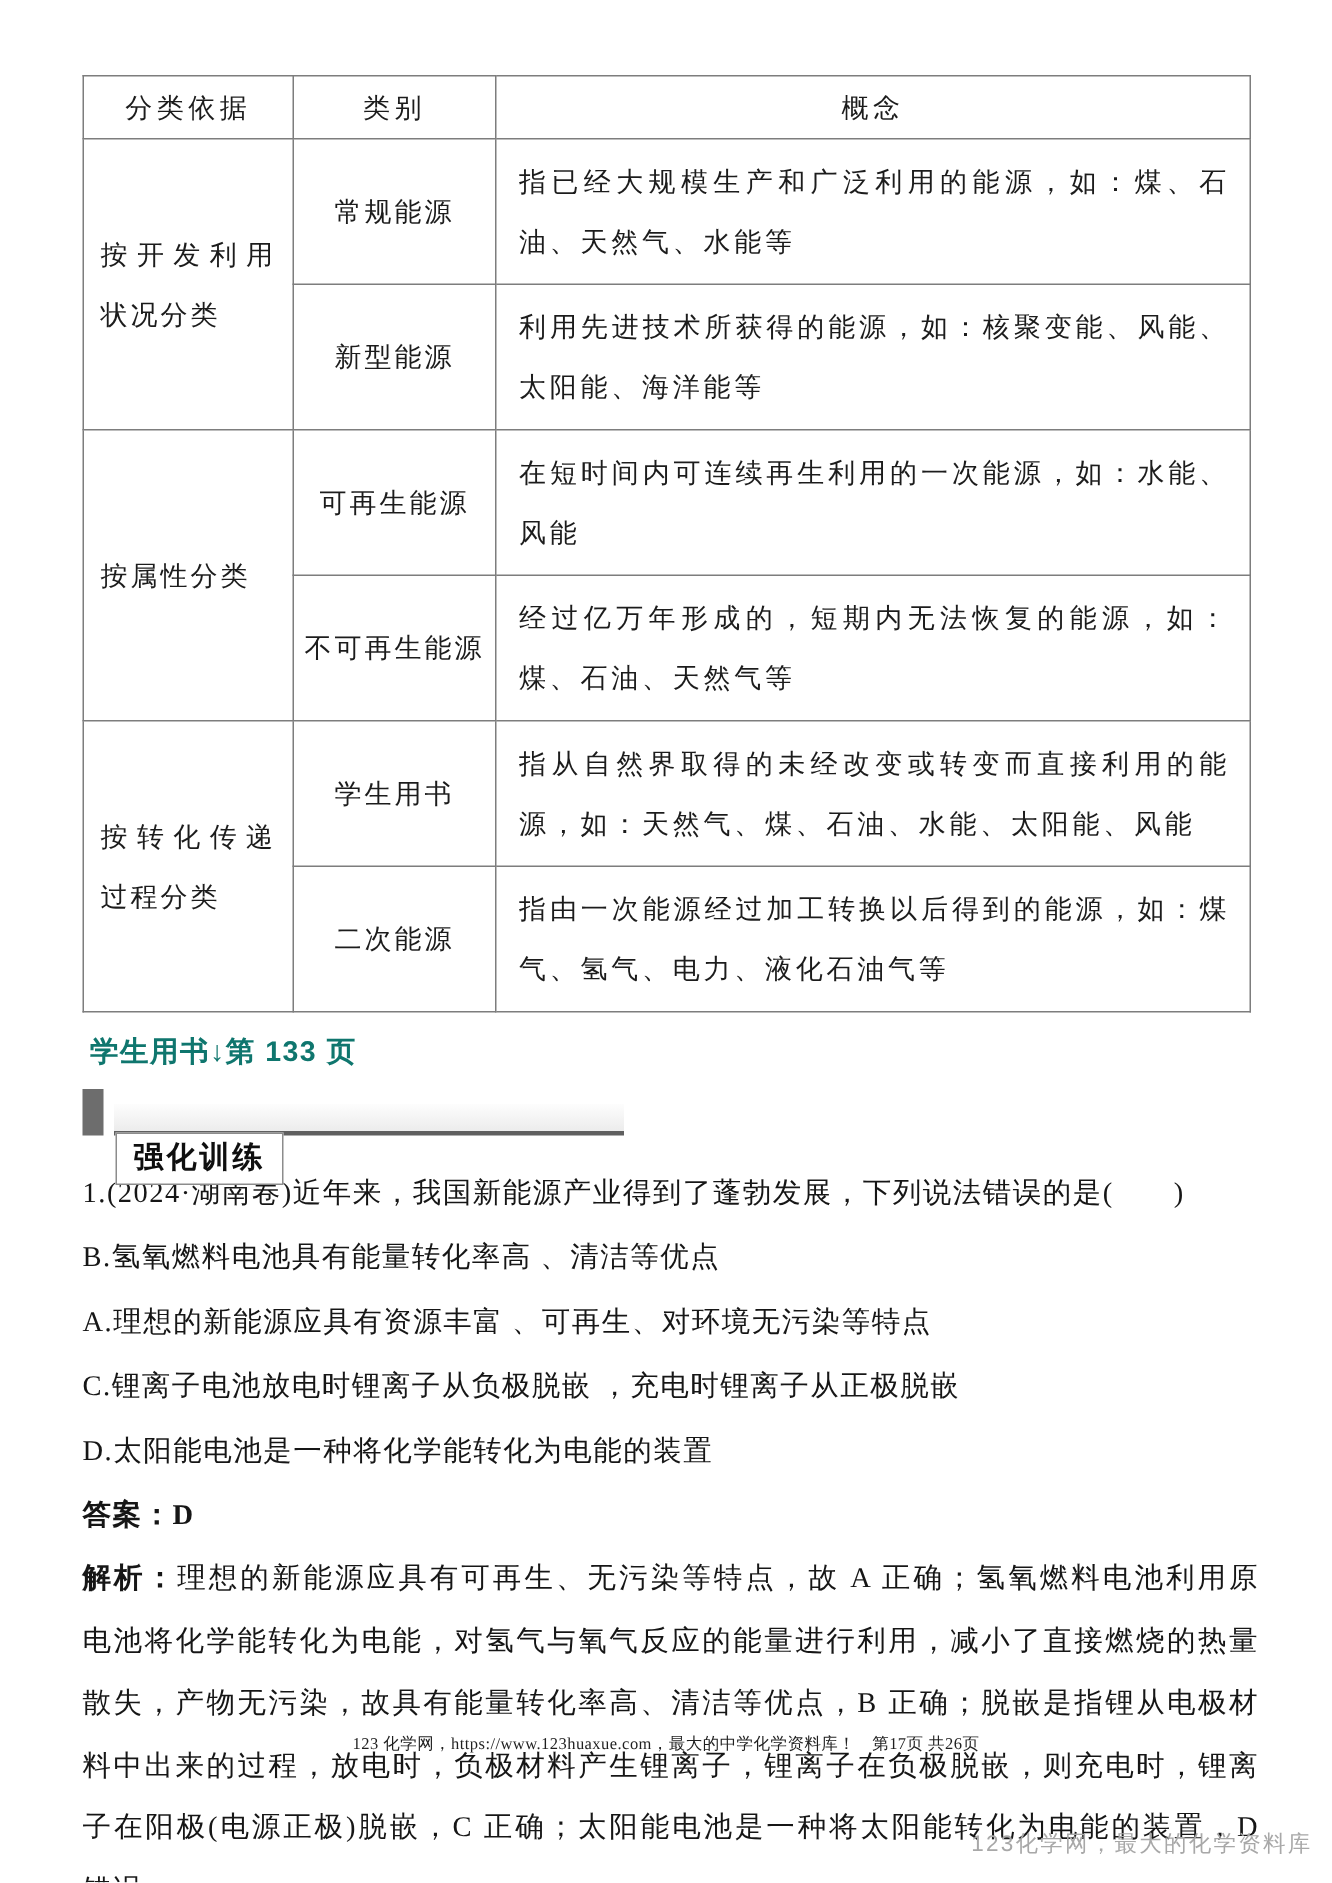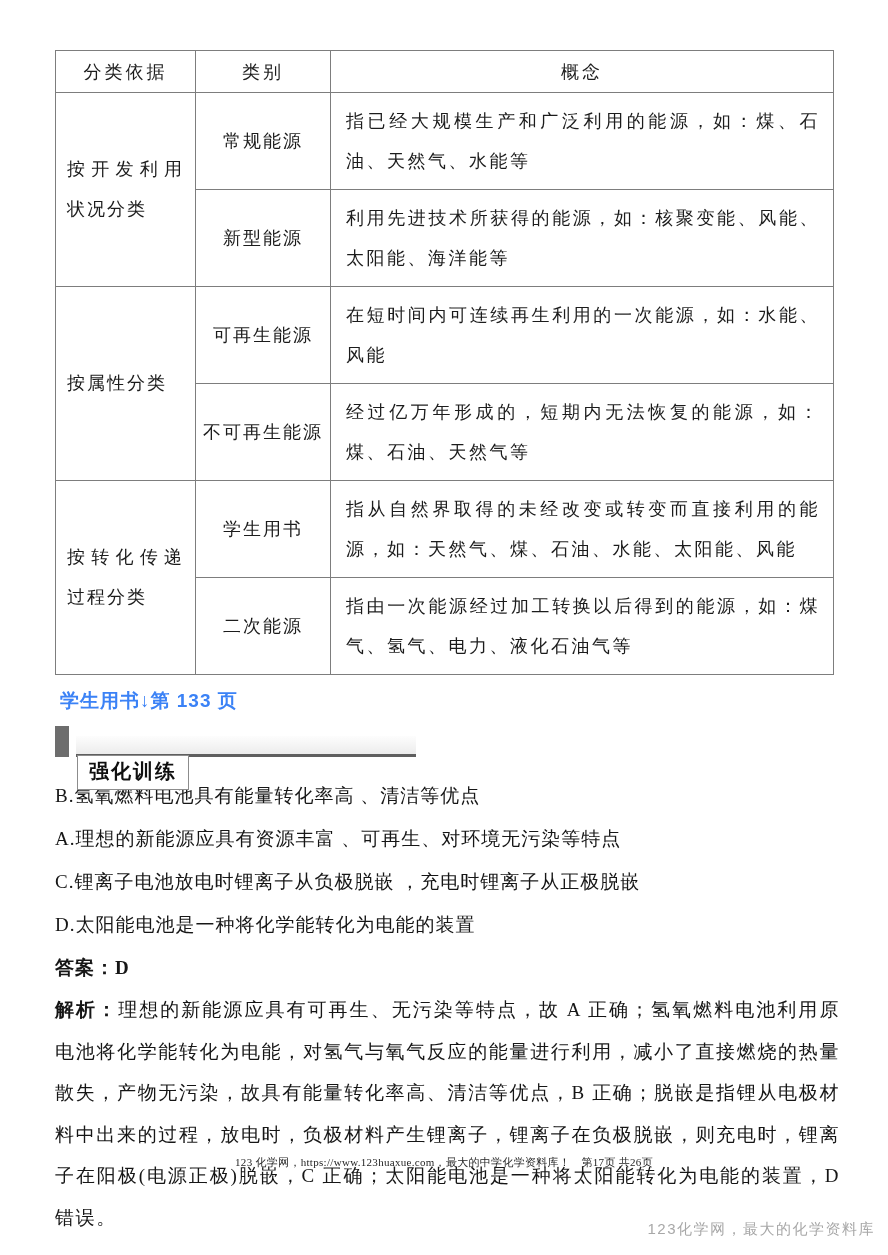--- a/index.html
+++ b/index.html
@@ -33,21 +33,20 @@
     letter-spacing: 3px;
   }
   .col-basis   { width: 140px; }
   .col-category{ width: 135px; }
   .col-concept { width: 503px; }
   td.basis {
     text-align: justify;
     padding: 0 11px;
     line-height: 40px;
     letter-spacing: 2px;
-    font-family: Liberation Mono, monospace;
   }
   td.category {
     text-align: center;
     padding: 0 6px;
     letter-spacing: 2px;
     height: 81px;
     font-family: Liberation Mono, monospace;
   }
   td.concept {
     text-align: justify;
@@ -57,21 +56,21 @@
     height: 81px;
   }
 
   
   .book-ref {
     margin: 13px 0 0 5px;
     font-family: "Liberation Sans", "DejaVu Sans", sans-serif;
     font-weight: 700;
     font-size: 19px;
     letter-spacing: 1px;
-    color: #3b82f6;
+    color: #0f766e;
   }
 
   
   .section-header {
     position: relative;
     height: 38px;
     width: 362px;
     margin-top: 9px;
   }
   .accent-block {
@@ -194,20 +193,21 @@
 
     <div class="book-ref">学生用书↓第 133 页</div>
 
     <div class="section-header">
       <span class="accent-block"></span>
       <span class="strip"></span>
       <span class="label-box">强化训练</span>
     </div>
 
     <div class="question">
+      <p class="qline">1.(2024·湖南卷)近年来，我国新能源产业得到了蓬勃发展，下列说法错误的是(　　)</p>
       <p class="qline">B.氢氧燃料电池具有能量转化率高 、清洁等优点</p>
       <p class="qline">A.理想的新能源应具有资源丰富 、可再生、对环境无污染等特点</p>
       <p class="qline">C.锂离子电池放电时锂离子从负极脱嵌 ，充电时锂离子从正极脱嵌</p>
       <p class="qline">D.太阳能电池是一种将化学能转化为电能的装置</p>
       <p class="qline"><span class="label-bold">答案：</span><span class="answer-letter">D</span></p>
       <p class="qline analysis"><span class="label-bold">解析：</span><span>理想的新能源应具有可再生、无污染等特点，故 A 正确；氢氧燃料电池利用原电池将化学能转化为电能，对氢气与氧气反应的能量进行利用，减小了直接燃烧的热量散失，产物无污染，故具有能量转化率高、清洁等优点，B 正确；脱嵌是指锂从电极材料中出来的过程，放电时，负极材料产生锂离子，锂离子在负极脱嵌，则充电时，锂离子在阳极(电源正极)脱嵌，C 正确；太阳能电池是一种将太阳能转化为电能的装置，D 错误。</span></p>
     </div>
 
   </div>
 

